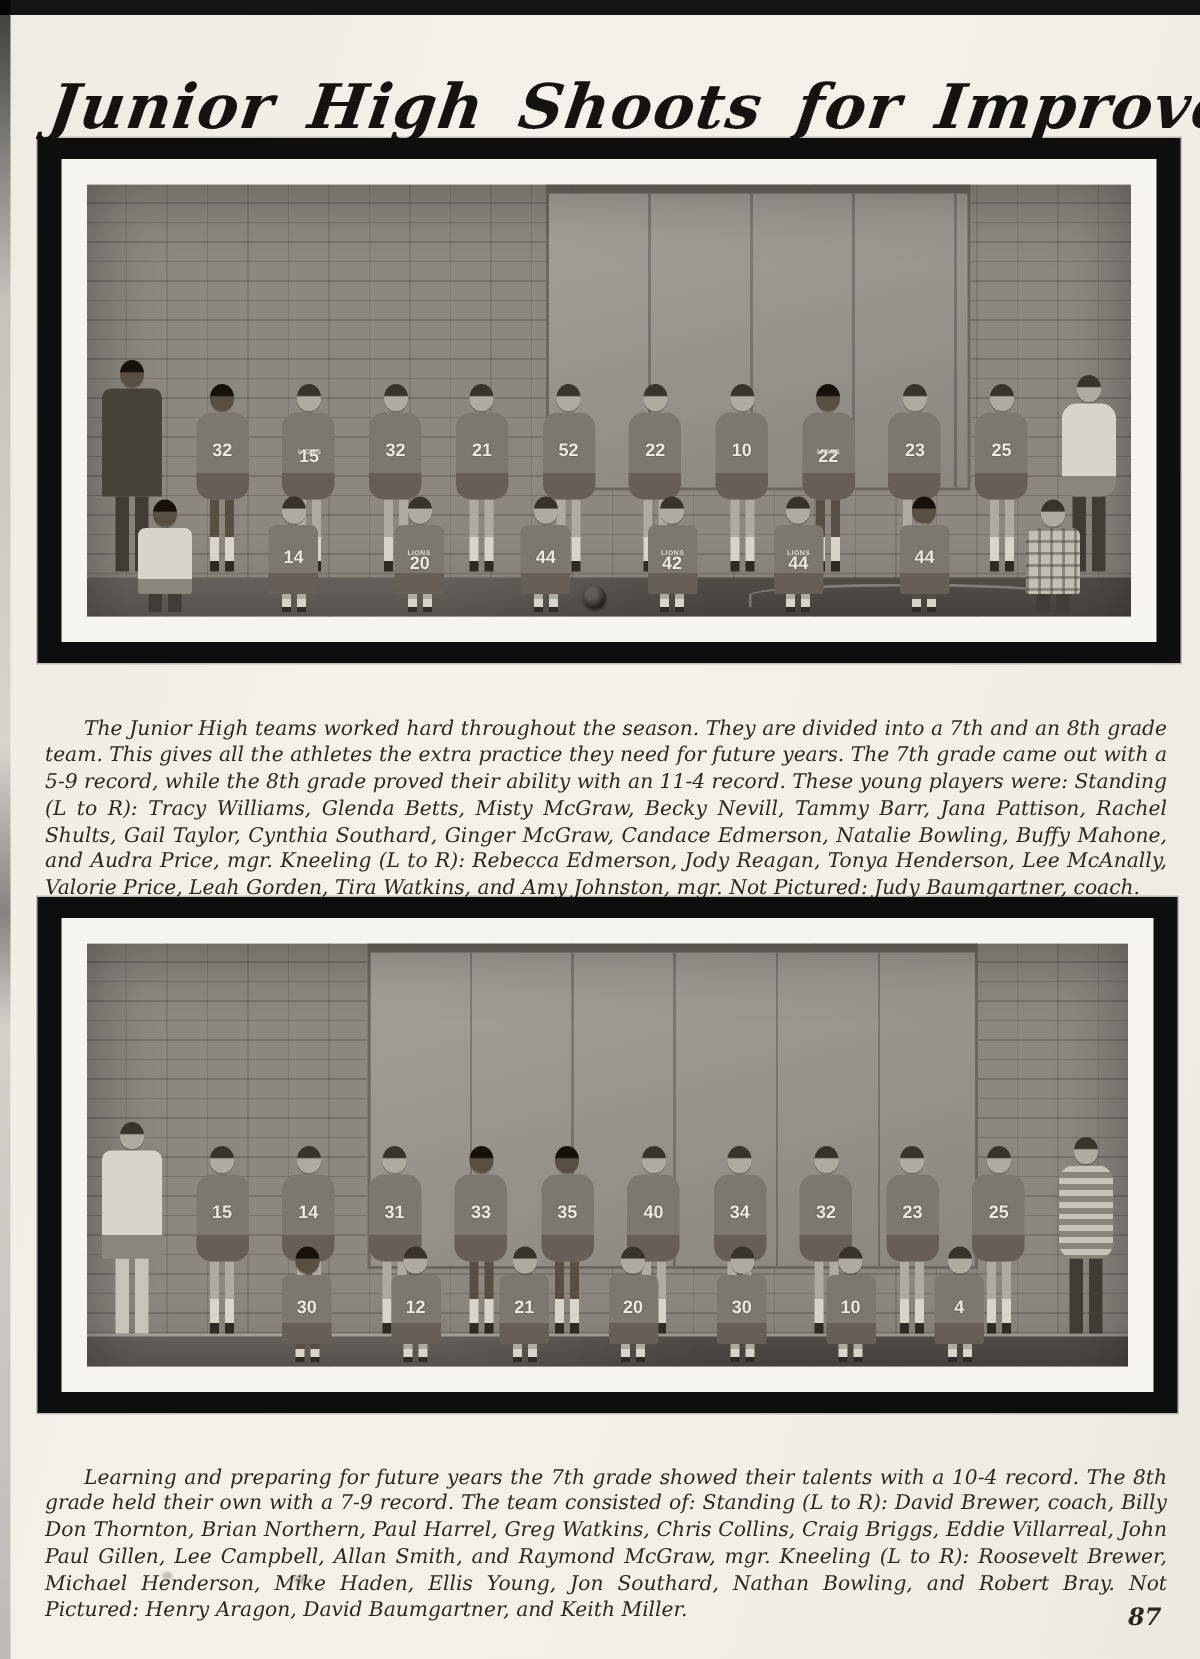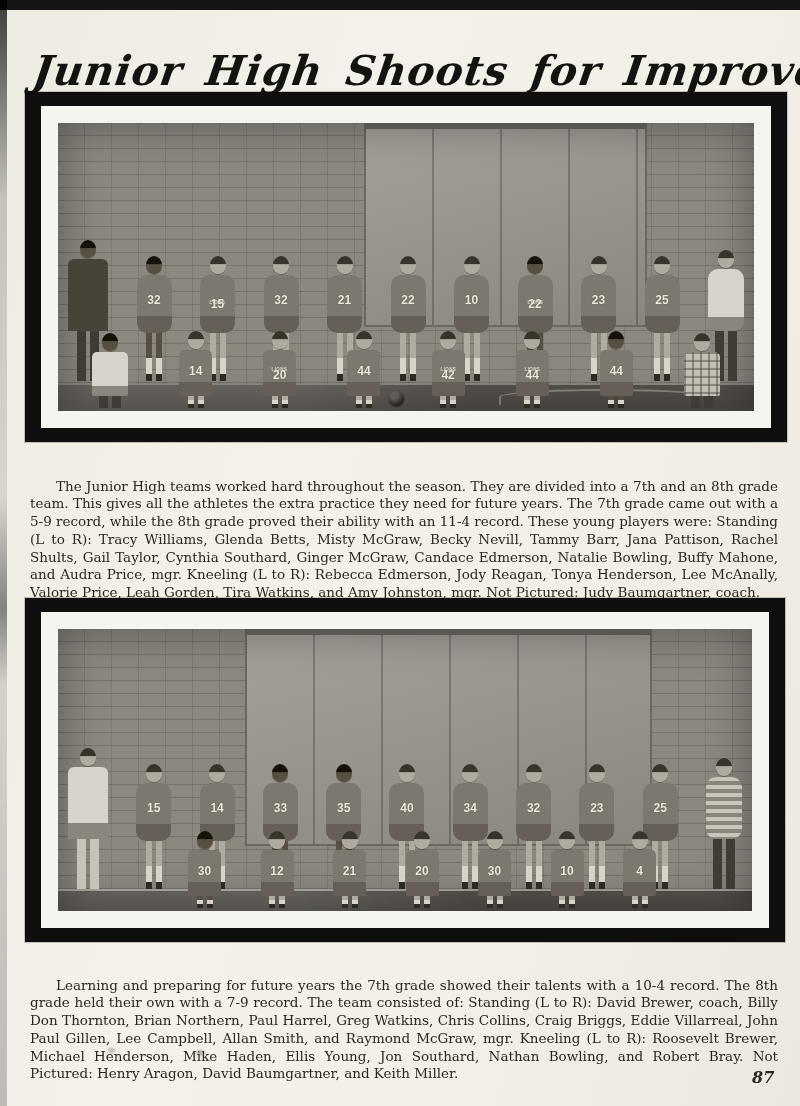--- a/index.html
+++ b/index.html
@@ -90,21 +90,21 @@
       repeating-linear-gradient(90deg,rgba(40,36,30,.35) 0 2px,rgba(0,0,0,0) 2px 8px),
       repeating-linear-gradient(180deg,rgba(40,36,30,.35) 0 2px,rgba(0,0,0,0) 2px 8px),
       #c2beb4 !important;}
   .coach .leg,.person .leg{width:9px;background:#403c35;}
   .pants-light .leg{background:#c7c3b9 !important;}
   .coach.standing .leg,.person.standing .leg{height:50px;}
   .person.kneeling .leg{height:12px;}
 
   
   .caption{position:absolute;left:30px;width:748px;color:#2b2721;
-    font-family:"DejaVu Serif", serif;
+    font-family:"DejaVu Serif", serif;font-style:italic;
     font-size:13.5px;line-height:17.8px;text-align:justify;text-indent:26px;}
   .caption-1{top:464px;}
   .caption-2{top:963px;}
 
   .page-number{position:absolute;left:752px;top:1068px;font-family:"DejaVu Serif", serif;
     font-style:italic;font-weight:bold;font-size:16px;color:#2b2721;}
 </style>
 </head>
 <body>
 
@@ -168,20 +168,30 @@
               <span class="num">21</span>
             </span>
             <span class="legs">
               <span class="leg"></span>
               <span class="leg"></span>
             </span>
           </div>
           <div class="fig standing player">
             <span class="head"></span>
             <span class="torso">
+              <span class="num">52</span>
+            </span>
+            <span class="legs">
+              <span class="leg"></span>
+              <span class="leg"></span>
+            </span>
+          </div>
+          <div class="fig standing player">
+            <span class="head"></span>
+            <span class="torso">
               <span class="num">22</span>
             </span>
             <span class="legs">
               <span class="leg"></span>
               <span class="leg"></span>
             </span>
           </div>
           <div class="fig standing player">
             <span class="head"></span>
             <span class="torso">
@@ -347,20 +357,30 @@
           <div class="fig standing player">
             <span class="head"></span>
             <span class="torso">
               <span class="num">14</span>
             </span>
             <span class="legs">
               <span class="leg"></span>
               <span class="leg"></span>
             </span>
           </div>
+          <div class="fig standing player">
+            <span class="head"></span>
+            <span class="torso">
+              <span class="num">31</span>
+            </span>
+            <span class="legs">
+              <span class="leg"></span>
+              <span class="leg"></span>
+            </span>
+          </div>
           <div class="fig standing player dark">
             <span class="head"></span>
             <span class="torso">
               <span class="num">33</span>
             </span>
             <span class="legs">
               <span class="leg"></span>
               <span class="leg"></span>
             </span>
           </div>

